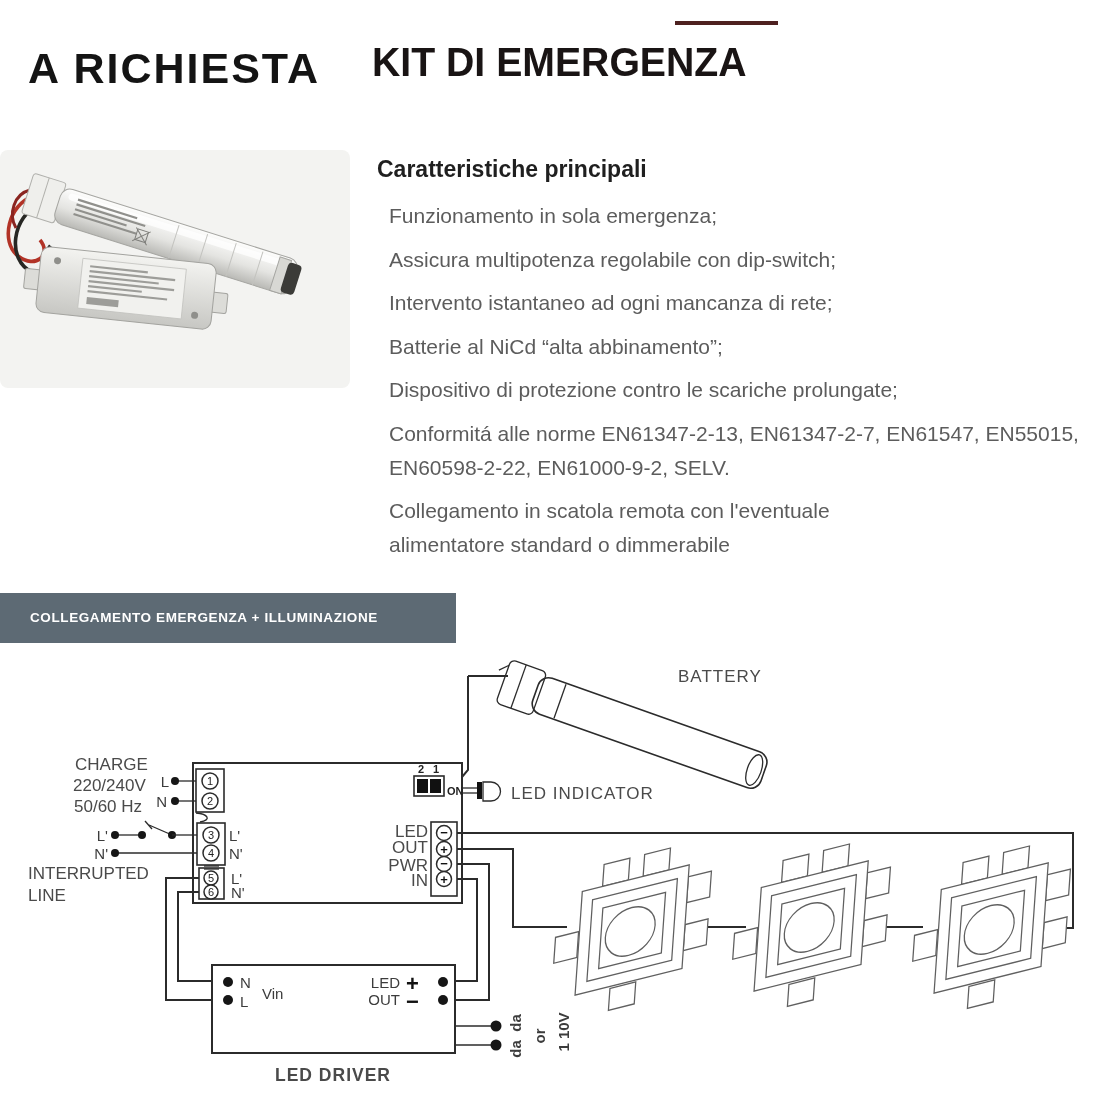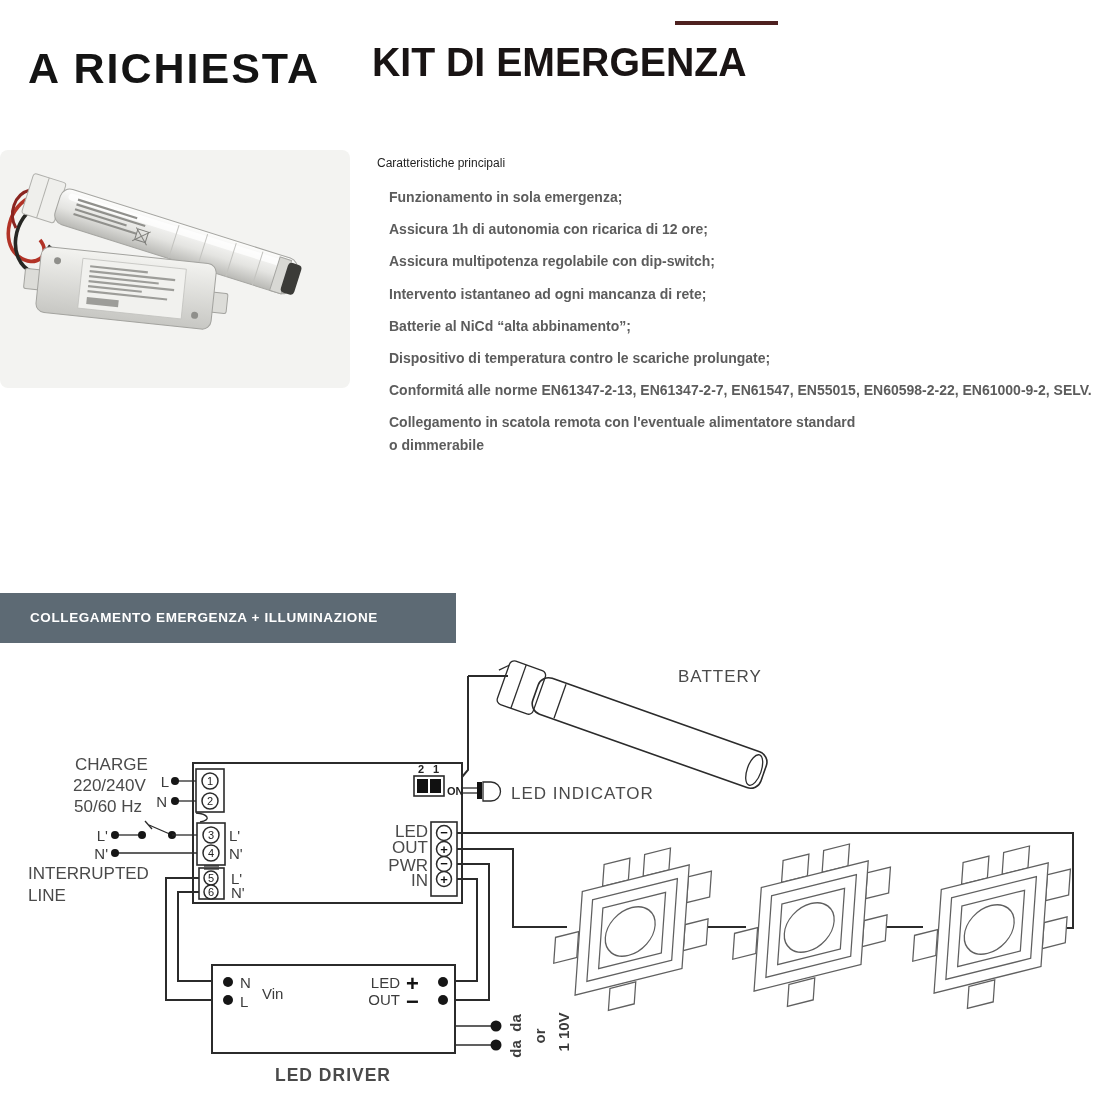--- a/index.html
+++ b/index.html
@@ -2,22 +2,22 @@
 <html><head>
 <meta charset="utf-8">
 <style>
   html,body{margin:0;padding:0;background:#fff;}
   body{width:1100px;height:1100px;position:relative;font-family:"Liberation Sans",sans-serif;overflow:hidden;}
   .abs{position:absolute;}
   .left-title{left:28px;top:44px;font-size:43px;color:#141414;font-weight:700;letter-spacing:2px;}
   .main-title{left:372px;top:40px;font-size:40px;color:#191414;font-weight:700;letter-spacing:0;transform:scaleX(.98);transform-origin:left;}
   .accent-line{left:675px;top:21px;width:103px;height:4px;background:#4e2120;}
   .features{left:377px;top:156px;width:722px;}
-  .features h3{margin:0 8px 16px 0;font-size:12px;color:#1f1f1f;font-weight:400;}
-  .feature-item{margin:0 0 9.5px 12px;font-size:14px;line-height:1.62;color:#5c5c5c;font-weight:bold;}
+  .features h3{margin:0 8px 16px 0;font-size:23px;color:#1f1f1f;font-weight:700;}
+  .feature-item{margin:0 0 9.5px 12px;font-size:21px;line-height:1.62;color:#5c5c5c;}
   .feature-item.narrow{max-width:470px;margin-bottom:0;}
   .banner{left:0;top:593px;width:456px;height:50px;background:#5d6a74;color:#fff;
           font-size:13.5px;font-weight:700;letter-spacing:.6px;line-height:50px;padding-left:30px;box-sizing:border-box;}
   svg text{font-family:"Liberation Sans",sans-serif;}
   .lbl{font-size:17px;fill:#4a4a4a;}
   .lbl-sp{font-size:17px;fill:#4a4a4a;letter-spacing:1px;}
   .pin{font-size:15px;fill:#3c3c3c;}
   .num{font-size:11px;fill:#222;}
   .wire{stroke:#2b2b2b;stroke-width:2;fill:none;}
   .thin{stroke:#2b2b2b;stroke-width:1.3;fill:none;}
@@ -96,25 +96,24 @@
       <rect x="50" y="34" width="54" height="2.2"></rect>
         <rect x="50" y="39" width="80" height="2.2"></rect>
       <rect x="50" y="46" width="32" height="7"></rect>
     </g>
   </g>
 </svg>
 
 <div class="abs features">
   <h3>Caratteristiche principali</h3>
   <div class="feature-item">Funzionamento in sola emergenza;</div>
-  <div class="feature-item">Assicura 1h di autonomia con ricarica di 12 ore;</div>
   <div class="feature-item">Assicura multipotenza regolabile con dip-switch;</div>
   <div class="feature-item">Intervento istantaneo ad ogni mancanza di rete;</div>
   <div class="feature-item">Batterie al NiCd “alta abbinamento”;</div>
-  <div class="feature-item">Dispositivo di temperatura contro le scariche prolungate;</div>
+  <div class="feature-item">Dispositivo di protezione contro le scariche prolungate;</div>
   <div class="feature-item">Conformitá alle norme EN61347-2-13, EN61347-2-7, EN61547, EN55015, EN60598-2-22, EN61000-9-2, SELV.</div>
   <div class="feature-item narrow">Collegamento in scatola remota con l'eventuale alimentatore standard o dimmerabile</div>
 </div>
 
 <div class="abs banner">COLLEGAMENTO EMERGENZA + ILLUMINAZIONE ORDINARIA</div>
 
 <svg class="abs" style="left:0;top:640px" width="1100" height="460" viewBox="0 640 1100 460">
   <defs>
     <g id="fixt">
       <g transform="rotate(-14) skewX(-18)" class="fixt">

